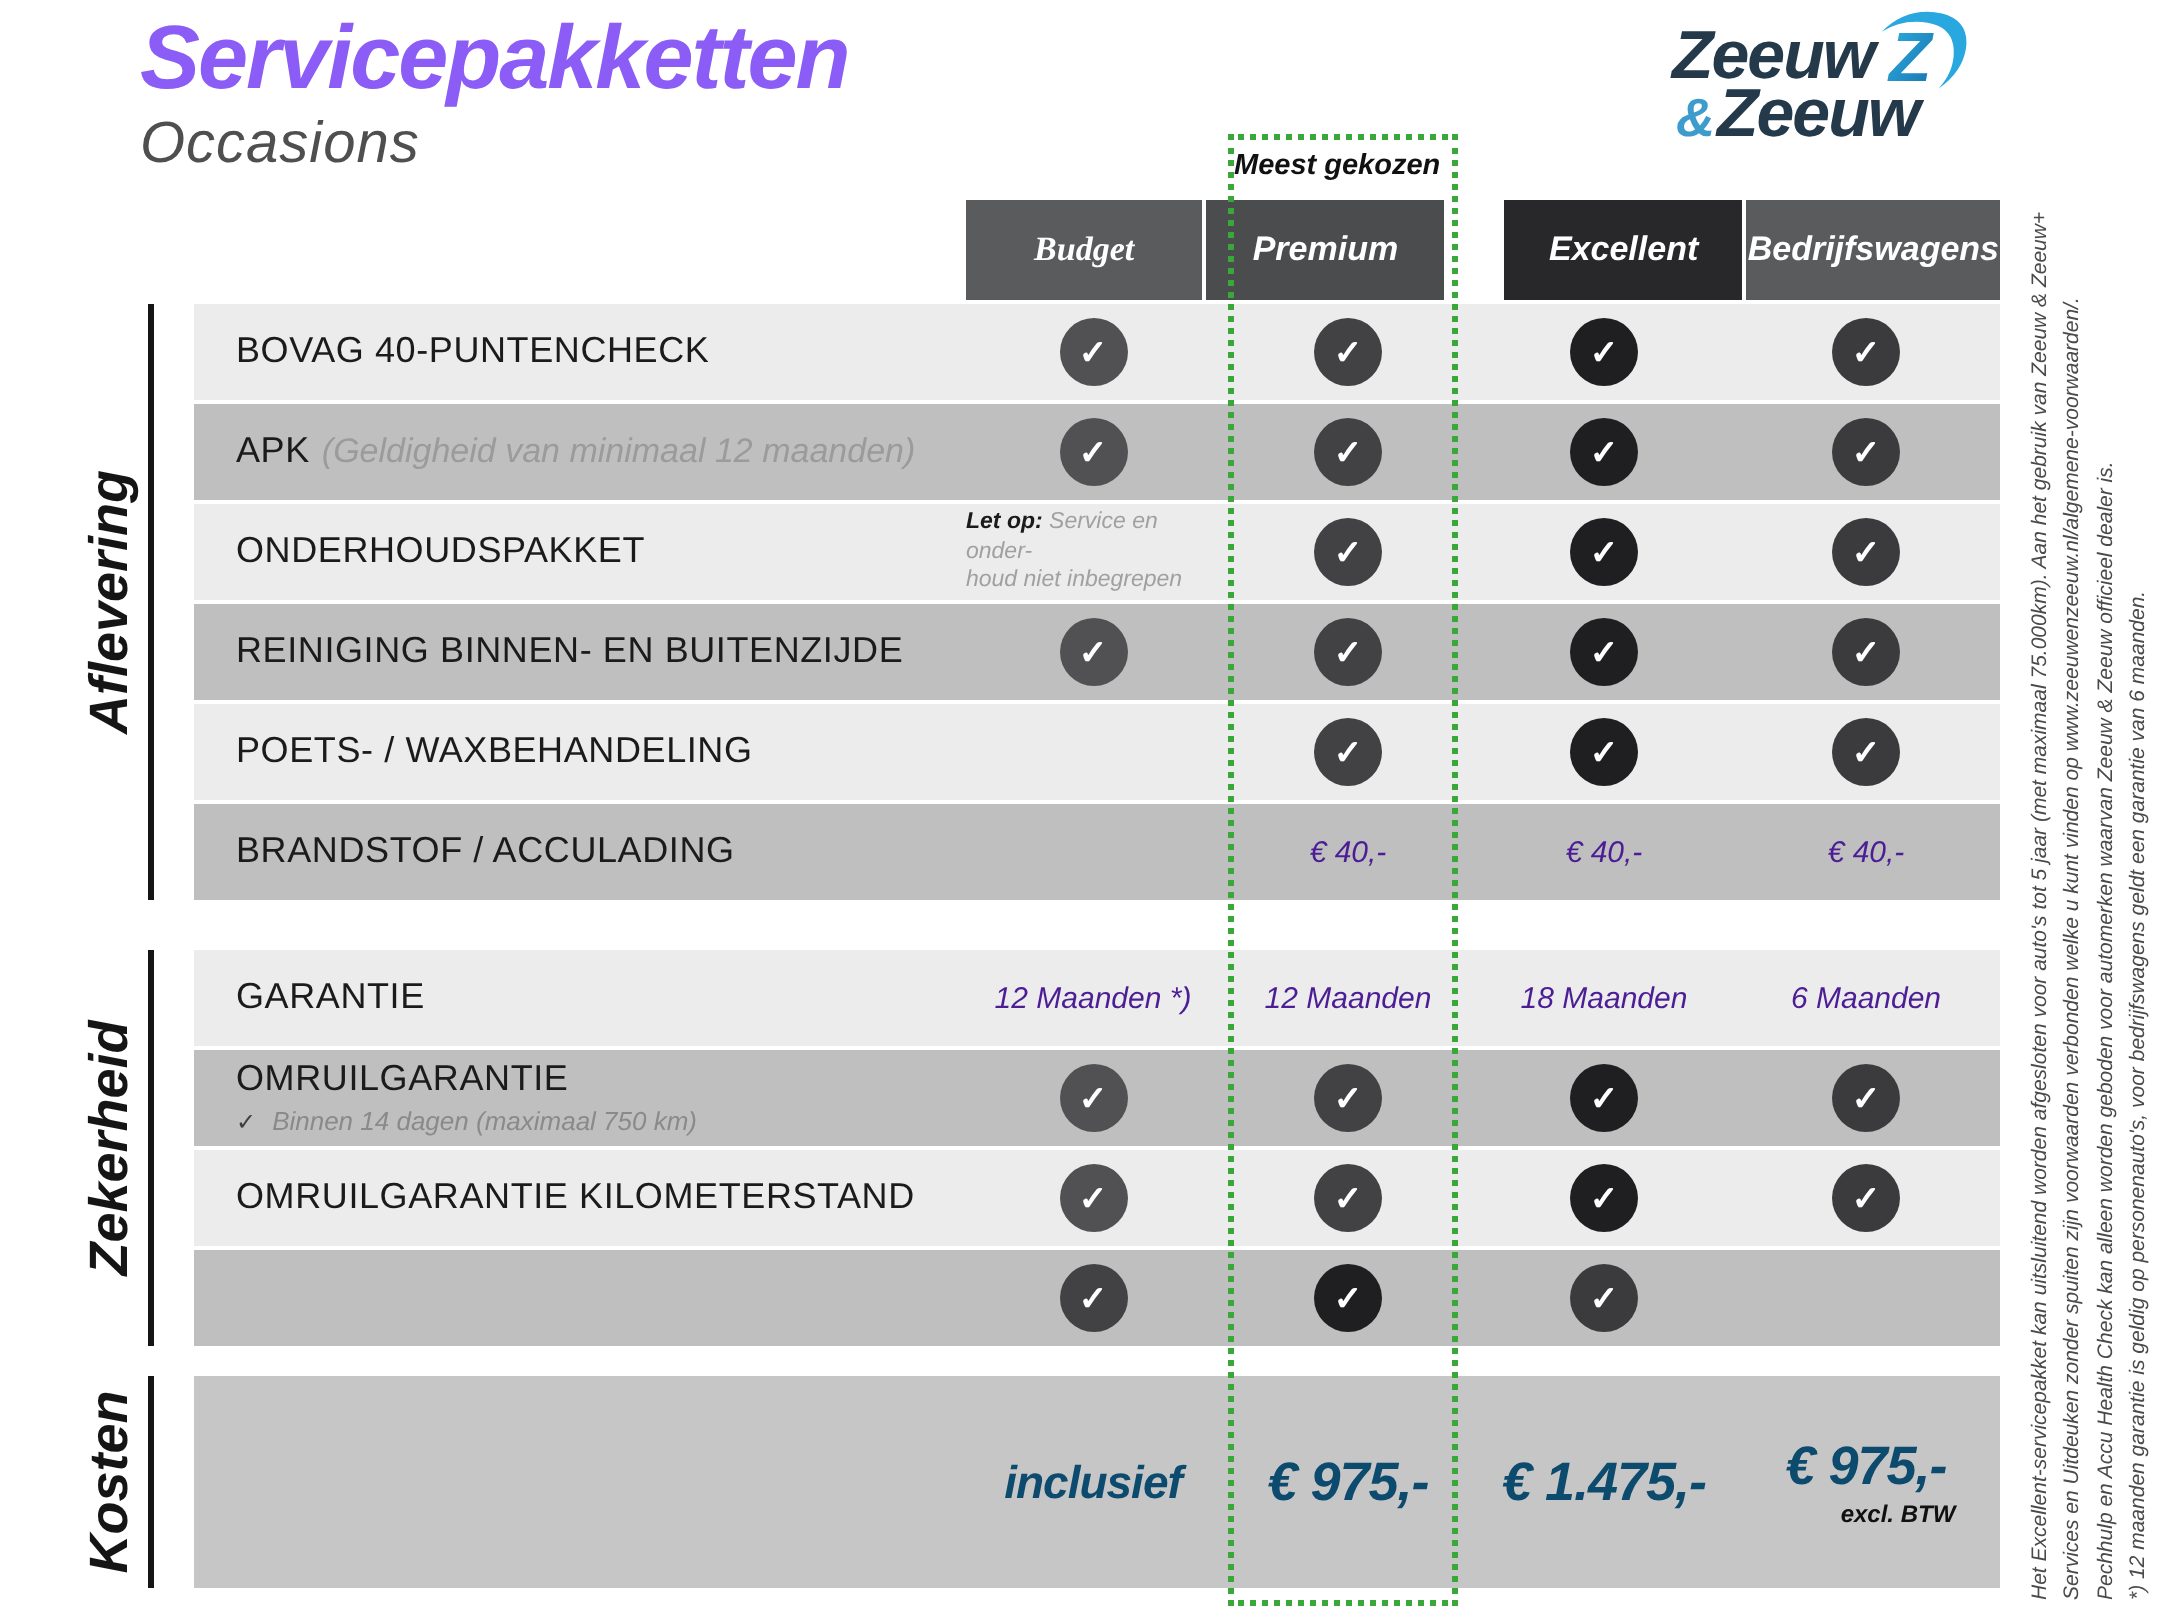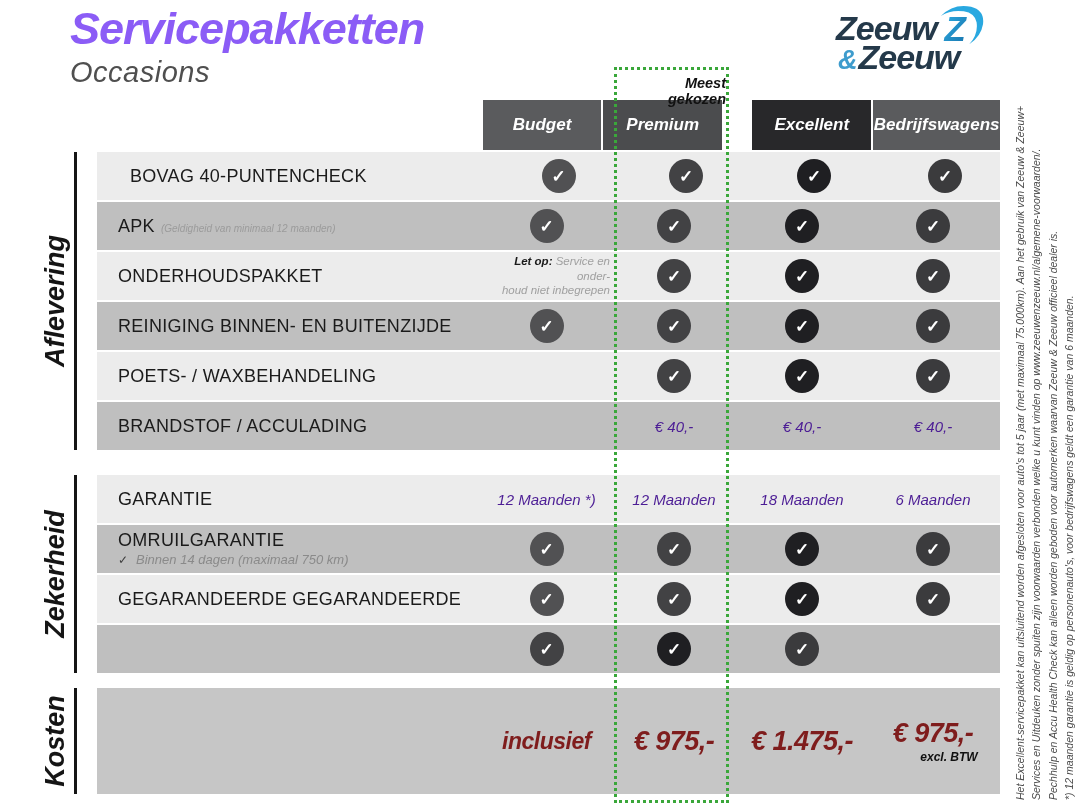--- a/index.html
+++ b/index.html
@@ -30,34 +30,34 @@
   .logo-amp { font-size:27px; font-weight:bold; font-style:italic; color:#3e9ccd; margin-right:1px; }
   .logo-row2 { display:flex; align-items:baseline; margin-top:-10px; padding-left:2px; }
   #z-icon { width:48px; height:44px; margin-left:0px; margin-top:-4px; }
 
   
   #meest-box {
     position:absolute; left:614px; top:67px; width:115px; height:736px;
     border:3px dotted #3aa73a; z-index:6; pointer-events:none;
   }
   #meest-label {
-    position:absolute; top:5px; left:0; right:0; text-align:right;
-    font-weight:bold; font-style:italic; font-size:14.5px; color:#111;margin-left:20px;
+    position:absolute; top:5px; left:0; right:0; text-align:left;
+    font-weight:bold; font-style:italic; font-size:14.5px; color:#111;
   }
 
   
   #col-headers {
     position:absolute; left:483px; top:100px; width:517px; height:50px;
     display:flex; gap:2px; z-index:2;
   }
   .col-header {
     color:#fff; font-style:italic; font-weight:bold; font-size:17px;
     display:flex; align-items:center; justify-content:center;
   }
-  .col-header:nth-child(1){ width:125px; }
+  .col-header:nth-child(1){ width:125px;font-family:Liberation Serif, serif; }
   .col-header:nth-child(2){ width:126px; }
   .col-header:nth-child(3){ width:126px; }
   .col-header:nth-child(4){ width:134px; }
 
   
   .section { position:absolute; left:0; width:1080px; }
   #section-aflevering { top:152px; height:298px; }
   #section-zekerheid  { top:475px; height:198px; }
   #section-kosten     { top:688px; height:106px; }
 
@@ -74,37 +74,37 @@
   .rows { position:absolute; left:97px; top:0; width:903px; display:flex; flex-direction:column; gap:2px; }
 
   .row {
     display:grid; grid-template-columns:386px 127px 128px 128px 134px;
     height:48px; align-items:center;
   }
   .kosten-row { height:106px; }
 
   .label-cell { padding-left:21px; line-height:1.15; }
   .row-label-main { font-size:18px; color:#1b1b1b; letter-spacing:0.3px; }
-  .row-label-note { font-size:10px; font-style:italic; color:#9b9b9b; margin-left:6px; }
+  .row-label-note { font-size:17px; font-style:italic; color:#9b9b9b; margin-left:6px; }
   .row-sublabel { font-size:13px; font-style:italic; color:#8a8a8a; margin-top:3px; }
   .sub-check { font-style:normal; color:#3f3f3f; margin-right:8px; font-size:12px; }
 
   .value-cell { display:flex; flex-direction:column; align-items:center; justify-content:center; height:100%; }
 
   .check-icon {
     width:34px; height:34px; border-radius:50%;
     color:#fff; font-size:17px; font-weight:bold;
     display:flex; align-items:center; justify-content:center;
   }
   .cell-text { font-size:15px; font-style:italic; color:#4c1d95; }
 
-  .cell-note { font-size:11.5px; font-style:italic; color:#a0a0a0; text-align:right; line-height:1.25; }
+  .cell-note { font-size:11.5px; font-style:italic; color:#a0a0a0; text-align:left; line-height:1.25; }
   .cell-note b { color:#1b1b1b; font-style:italic; }
 
-  .price { font-size:27px; font-weight:bold; font-style:italic; color:#7f1d1d; letter-spacing:-0.5px; }
+  .price { font-size:27px; font-weight:bold; font-style:italic; color:#0c4a6e; letter-spacing:-0.5px; }
   .price-small { font-size:23px; }
   .price-note { font-size:12px; font-weight:bold; font-style:italic; color:#101010; transform:translateX(16px); margin-top:1px; }
 
   
   #footnotes {
     position:absolute; left:1012px; top:800px; width:662px;
     transform:rotate(-90deg); transform-origin:0 0;
     font-size:10.5px; font-style:italic; color:#4a4a4a; line-height:1.55;
   }
   #footnotes div { white-space:nowrap; }
@@ -146,21 +146,21 @@
     <div class="col-header" style="background: rgb(75, 76, 78);">Premium</div>
     <div class="col-header" style="background: rgb(40, 40, 42); margin-left: 28px;">Excellent</div>
     <div class="col-header" style="background: rgb(90, 91, 93);">Bedrijfswagens</div>
   </div>
 
 <div class="section" id="section-aflevering">
   <div class="section-marker">
     <span class="section-name">Aflevering</span>
   </div>
   <div class="rows">
-      <div class="row" style="background: rgb(236, 236, 236); padding-left: 12px;">
+      <div class="row" style="background: rgb(236, 236, 236);">
         <div class="label-cell"><span class="row-label-main">BOVAG 40-PUNTENCHECK</span></div>
         <div class="value-cell">
           <span class="check-icon" style="background: rgb(81, 81, 83);">✓</span>
         </div>
         <div class="value-cell">
           <span class="check-icon" style="background: rgb(66, 66, 68);">✓</span>
         </div>
         <div class="value-cell">
           <span class="check-icon" style="background: rgb(31, 31, 34);">✓</span>
         </div>
@@ -271,21 +271,21 @@
           <span class="check-icon" style="background: rgb(66, 66, 68);">✓</span>
         </div>
         <div class="value-cell">
           <span class="check-icon" style="background: rgb(31, 31, 34);">✓</span>
         </div>
         <div class="value-cell">
           <span class="check-icon" style="background: rgb(59, 59, 61);">✓</span>
         </div>
       </div>
       <div class="row" style="background: rgb(236, 236, 236);">
-        <div class="label-cell"><span class="row-label-main">GEGARANDEERDE GEGARANDEERDE</span></div>
+        <div class="label-cell"><span class="row-label-main">OMRUILGARANTIE KILOMETERSTAND</span></div>
         <div class="value-cell">
           <span class="check-icon" style="background: rgb(81, 81, 83);">✓</span>
         </div>
         <div class="value-cell">
           <span class="check-icon" style="background: rgb(66, 66, 68);">✓</span>
         </div>
         <div class="value-cell">
           <span class="check-icon" style="background: rgb(31, 31, 34);">✓</span>
         </div>
         <div class="value-cell">

